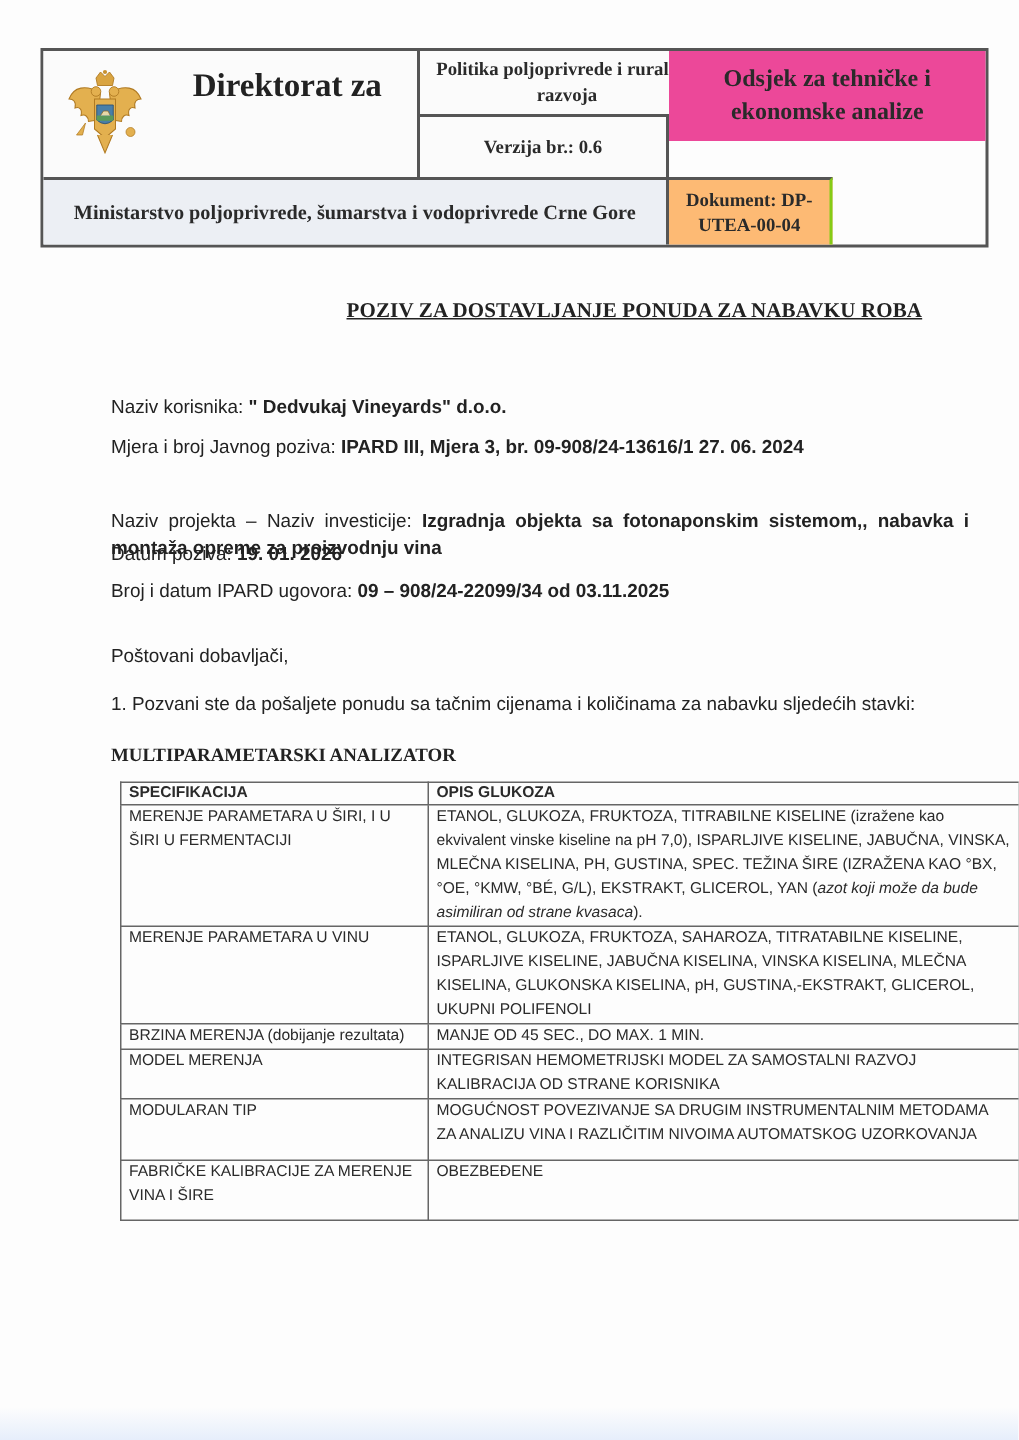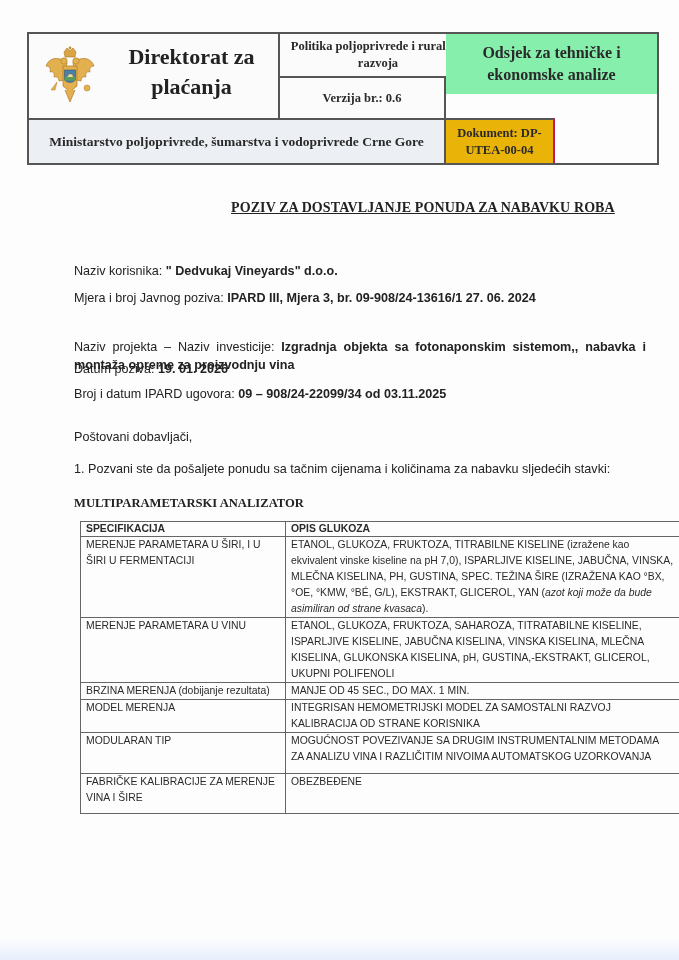--- a/index.html
+++ b/index.html
@@ -15,23 +15,23 @@
   
   .hdr {
     position:absolute; left:27px; top:32px; width:632px; height:133px;
     border:2px solid #555; box-sizing:border-box;
     font-family:"Liberation Serif", serif; font-weight:bold; color:#2a2a2a;
   }
   .hdr .cell { position:absolute; box-sizing:border-box; display:flex; align-items:center; justify-content:center; text-align:center; }
   .c-logo { left:0; top:0; width:251px; height:84px; border-right:2px solid #555; background:#fbfbfb; }
   .c-politika { left:251px; top:0; width:198px; height:44px; border-right:2px solid #555; border-bottom:2px solid #555; font-size:12.5px; line-height:17px; background:#fbfbfb; }
   .c-verzija { left:251px; top:44px; width:166px; height:40px; border-right:2px solid #555; font-size:12.5px; background:#fbfbfb; }
-  .c-odsjek { left:417px; top:0; width:211px; height:60px; font-size:16px; line-height:22px; background:#86efac; }
+  .c-odsjek { left:417px; top:0; width:211px; height:60px; font-size:16px; line-height:22px; background:#ec4899; }
   .c-ministarstvo { left:0; top:84px; width:417px; height:45px; border-top:2px solid #555; border-right:2px solid #555; font-size:13.5px; line-height:19px; background:#eceff4; padding:0 10px; }
-  .c-dokument { left:417px; top:84px; width:109px; height:45px; border-top:2px solid #555; border-right:2px solid #be185d; font-size:12.5px; line-height:17px; background:#eab308; }
+  .c-dokument { left:417px; top:84px; width:109px; height:45px; border-top:2px solid #555; border-right:2px solid #84cc16; font-size:12.5px; line-height:17px; background:#fdba74; }
   .c-strana { left:526px; top:84px; width:102px; height:45px; border-top:2px solid #555; font-size:12.5px; background:#fbfbfb; }
   .logo-wrap { position:absolute; left:14px; top:12px; width:54px; height:64px; }
   .dir-title { position:absolute; left:80px; top:8px; width:165px; font-size:22px; line-height:30px; text-align:center; color:#222; }
 
   
   .doc-title {
     position:absolute; left:231px; top:200px;
     font-family:"Liberation Serif", serif; font-weight:bold; font-size:14px;
     text-decoration:underline; color:#222; letter-spacing:0.1px;
   }
@@ -76,21 +76,20 @@
         <rect x="21.5" y="31" width="11" height="3.5" fill="#5b9a5a"></rect>
         <path d="M24 31 L26 28 L29 28 L30.5 31" fill="#e8d8a8" stroke="#8a6a2a" stroke-width="0.5"></path>
 
         <path d="M22 44 L27 56 L32 44" fill="#e3b04f" stroke="#b07a22" stroke-width="0.7"></path>
         <path d="M14 36 L8 44 L12 44 Z" fill="#e3b04f" stroke="#b07a22" stroke-width="0.5"></path>
         <circle cx="44" cy="42" r="3" fill="#e3b04f" stroke="#b07a22" stroke-width="0.5"></circle>
       </svg>
     </div>
     <div class="dir-title">
       <div>Direktorat za</div>
-      <div>plaćanja</div>
     </div>
   </div>
   <div class="cell c-politika">Politika poljoprivrede i ruralnog razvoja</div>
   <div class="cell c-verzija">Verzija br.: 0.6</div>
   <div class="cell c-odsjek">Odsjek za tehničke i ekonomske analize</div>
   <div class="cell c-ministarstvo">Ministarstvo poljoprivrede, šumarstva i vodoprivrede Crne Gore</div>
   <div class="cell c-dokument">Dokument: DP-UTEA-00-04</div>
 </div>
 
 <div class="doc-title">POZIV ZA DOSTAVLJANJE PONUDA ZA NABAVKU ROBA</div>

